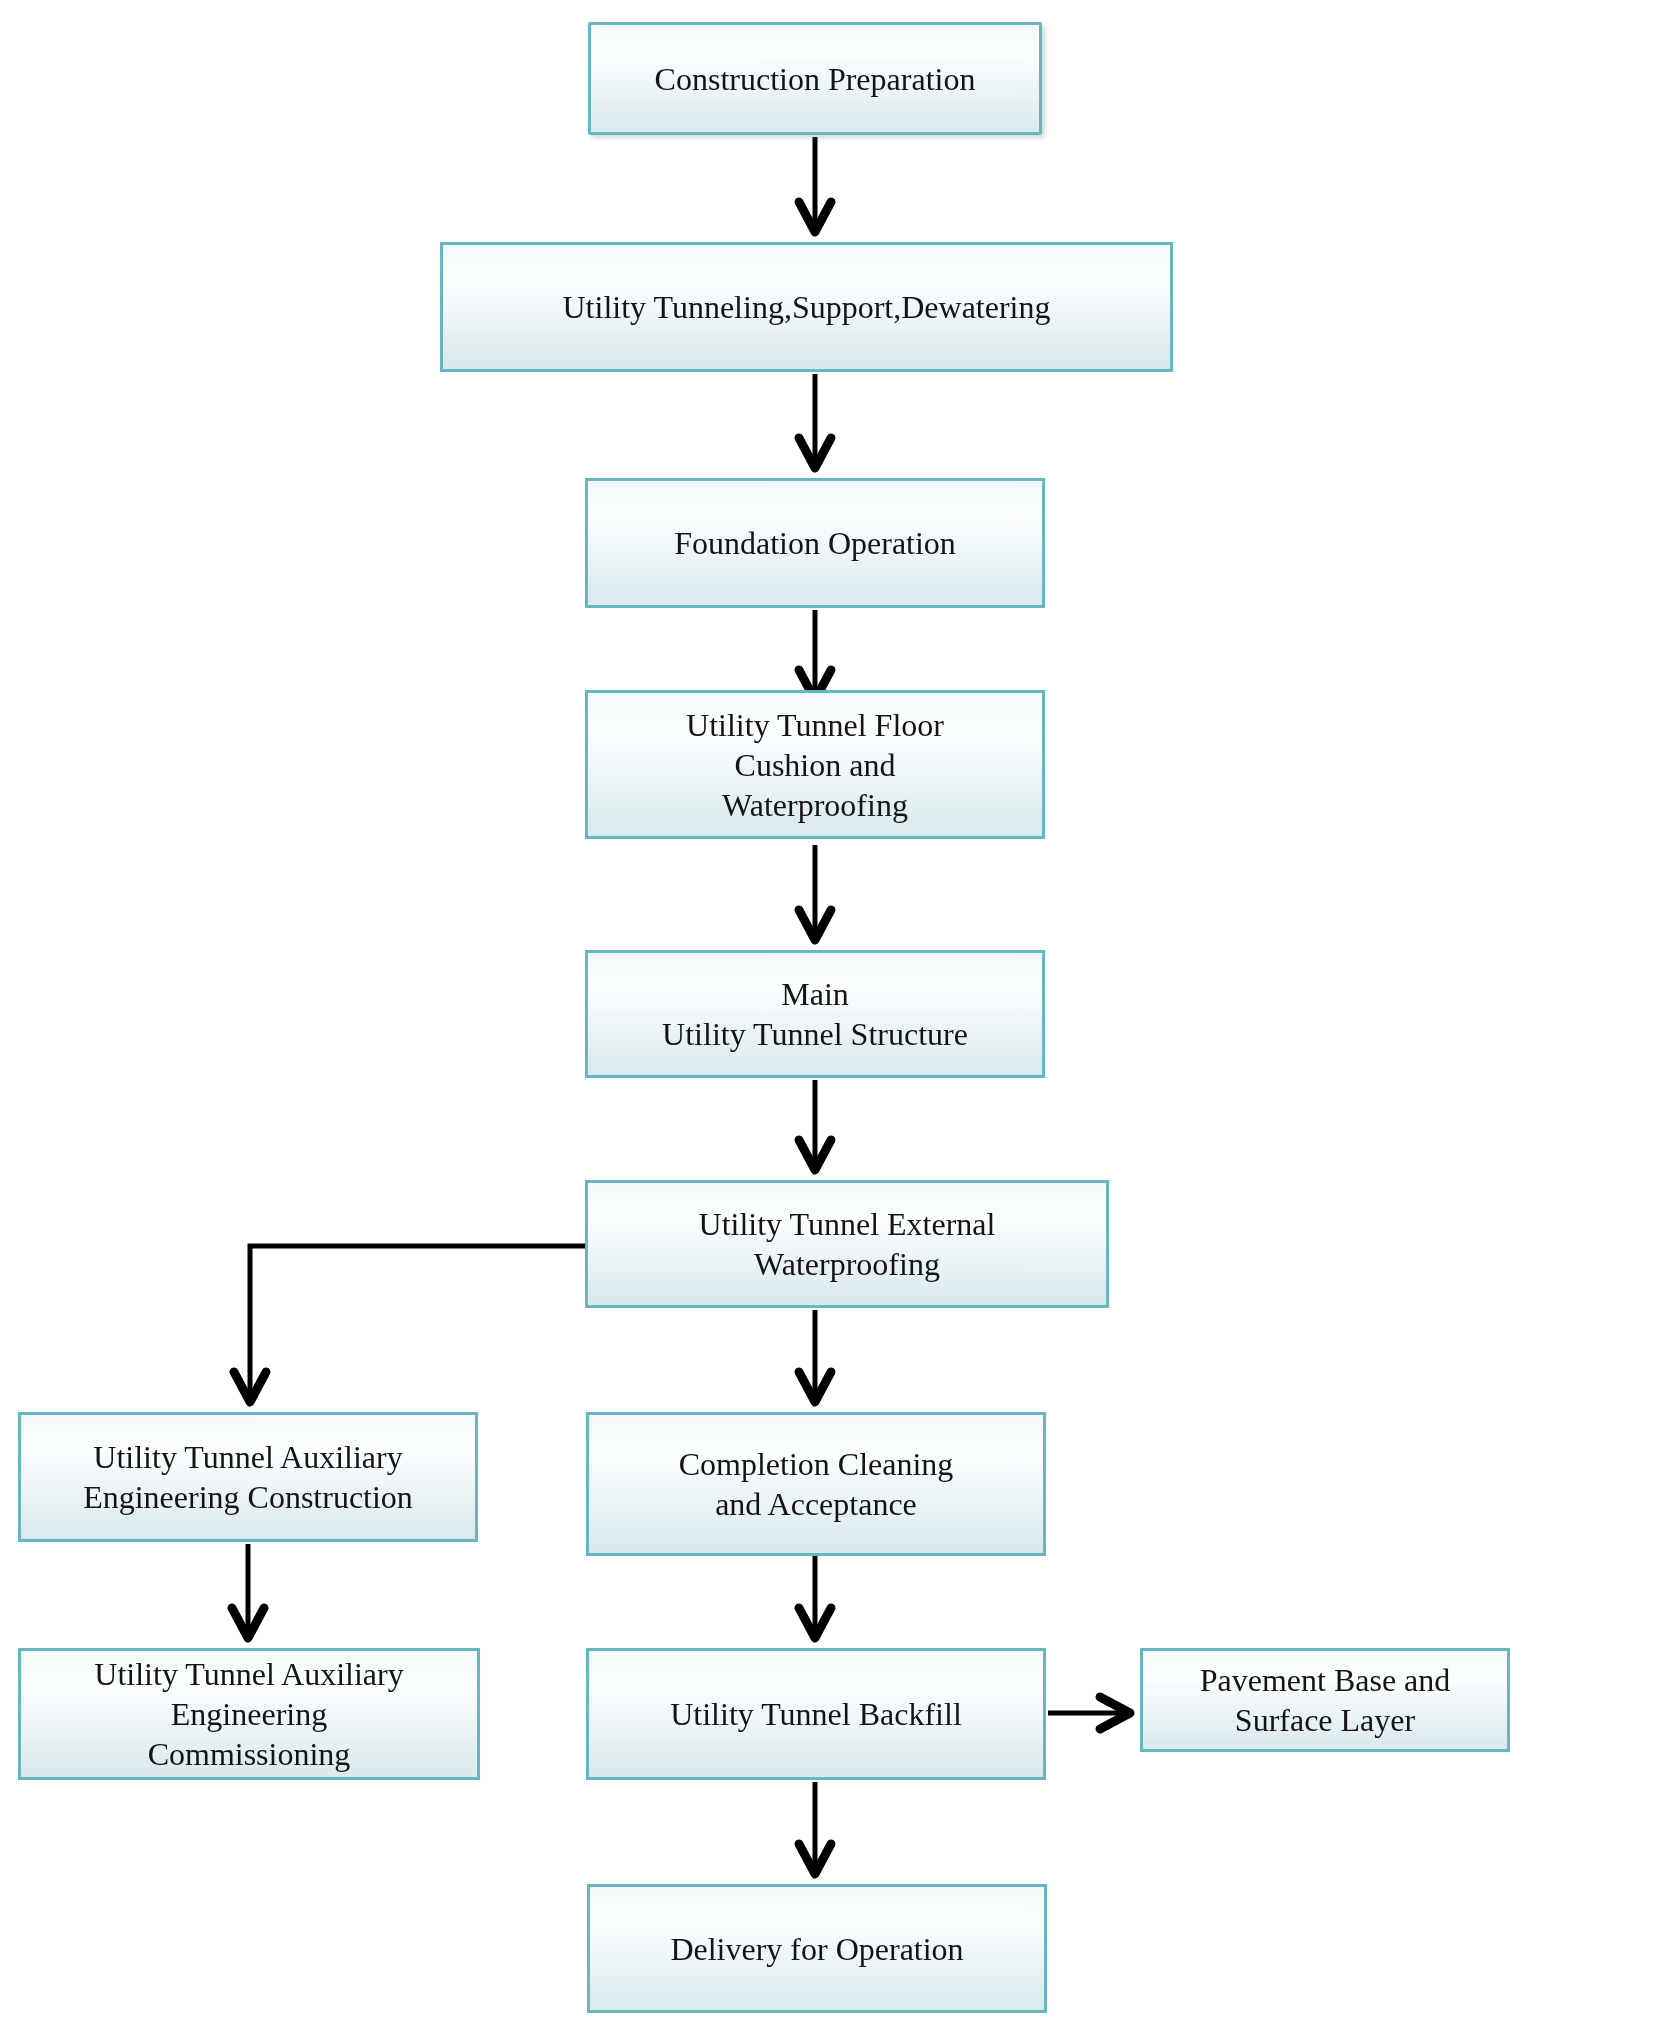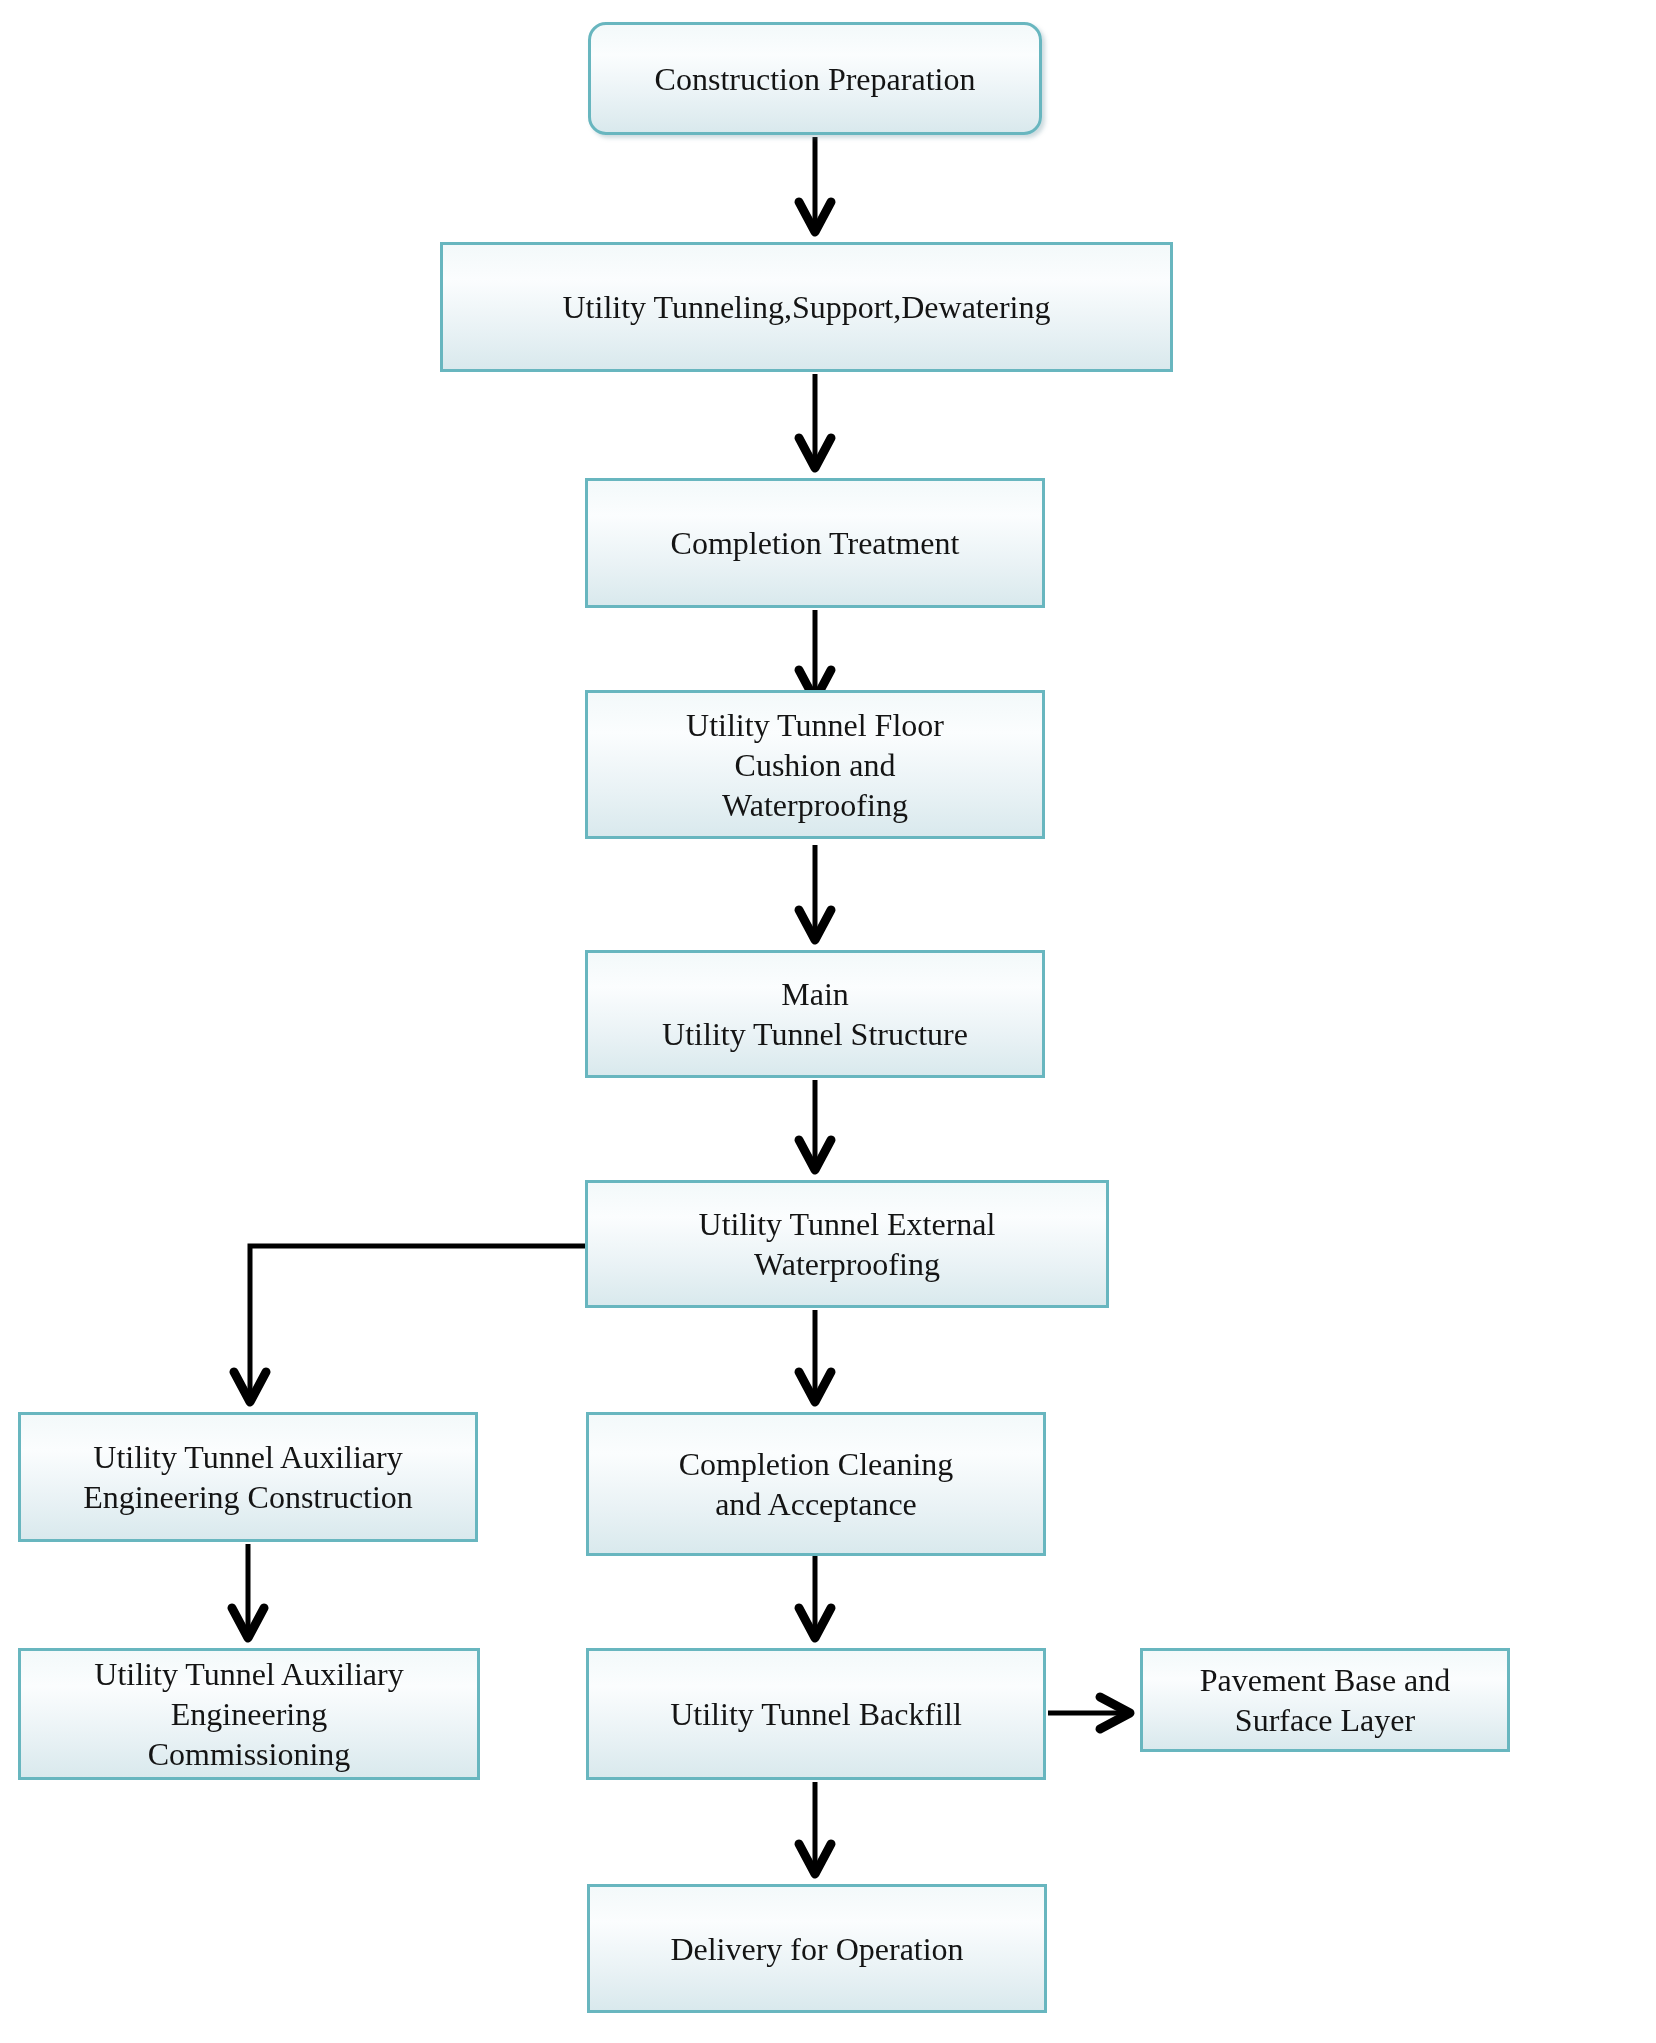--- a/index.html
+++ b/index.html
@@ -25,21 +25,21 @@
     text-align: center;
     box-sizing: border-box;
     border: 3px solid #68b6bf;
     background: linear-gradient(180deg, #f3f9fa 0%, #fbfdfe 28%, #e9f2f5 68%, #d9e9ed 100%);
     color: #141414;
     font-size: 32px;
     line-height: 1.25;
     padding: 4px 10px;
   }
   .node.rounded {
-    border-radius: 18px;
+    border-radius: 2px;
     box-shadow: 3px 3px 4px rgba(110, 150, 160, 0.35);
   }
   .node-label {
     white-space: pre-line;
   }
 </style>
 </head>
 <body>
 
 <div class="canvas">
@@ -65,21 +65,21 @@
 
   <div class="node rounded" style="left:588px; top:22px; width:454px; height:113px;">
     <span class="node-label">Construction Preparation</span>
   </div>
 
   <div class="node" style="left:440px; top:242px; width:733px; height:130px;">
     <span class="node-label">Utility Tunneling,Support,Dewatering</span>
   </div>
 
   <div class="node" style="left:585px; top:478px; width:460px; height:130px;">
-    <span class="node-label">Completion Treatment</span>
+    <span class="node-label">Foundation Operation</span>
   </div>
 
   <div class="node" style="left:585px; top:690px; width:460px; height:149px;">
     <span class="node-label">Utility Tunnel Floor
 Cushion and
 Waterproofing</span>
   </div>
 
   <div class="node" style="left:585px; top:950px; width:460px; height:128px;">
     <span class="node-label">Main

